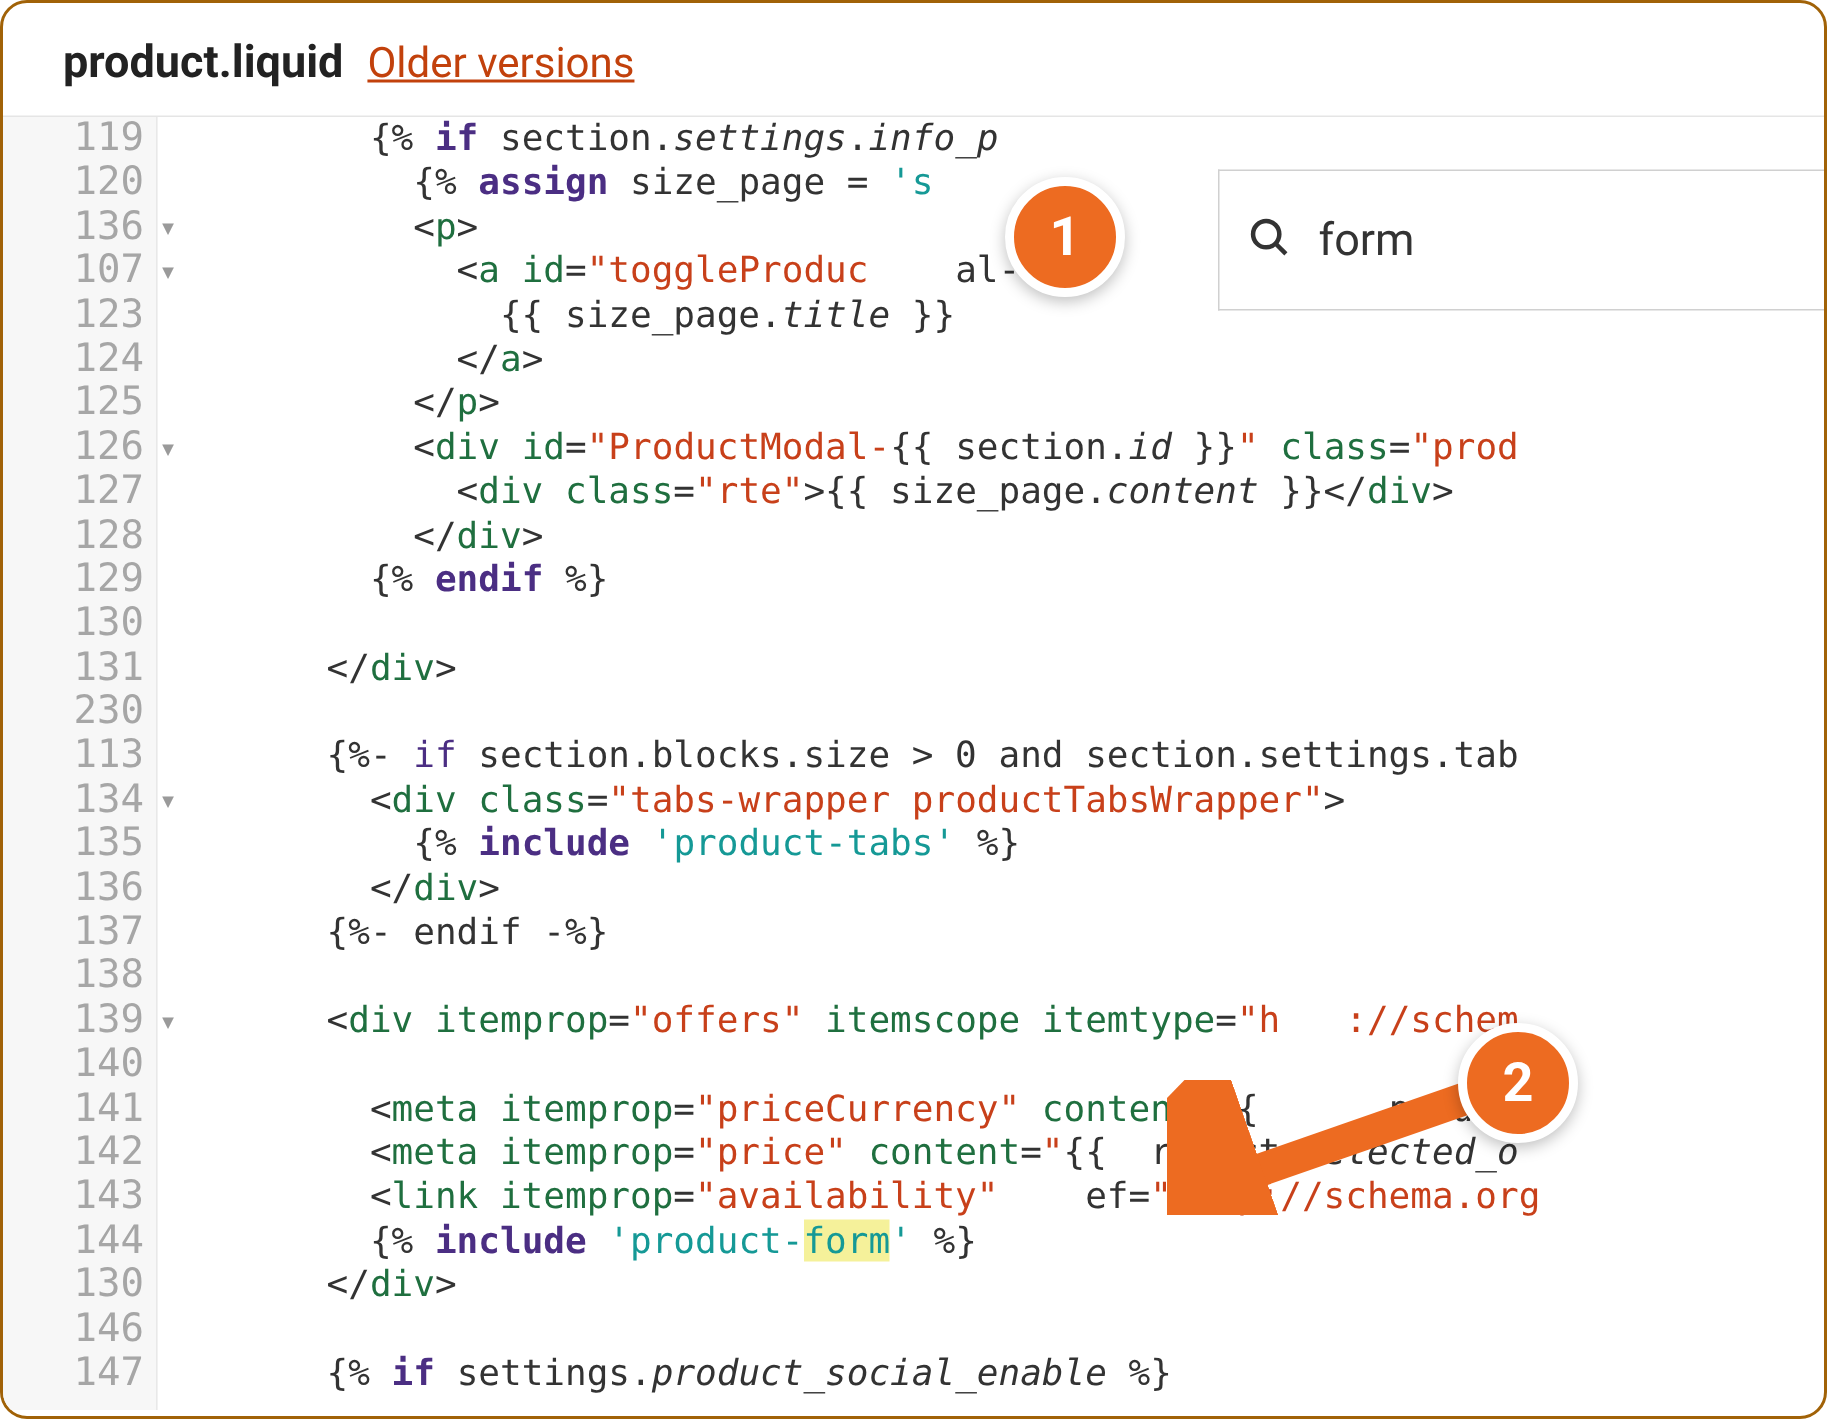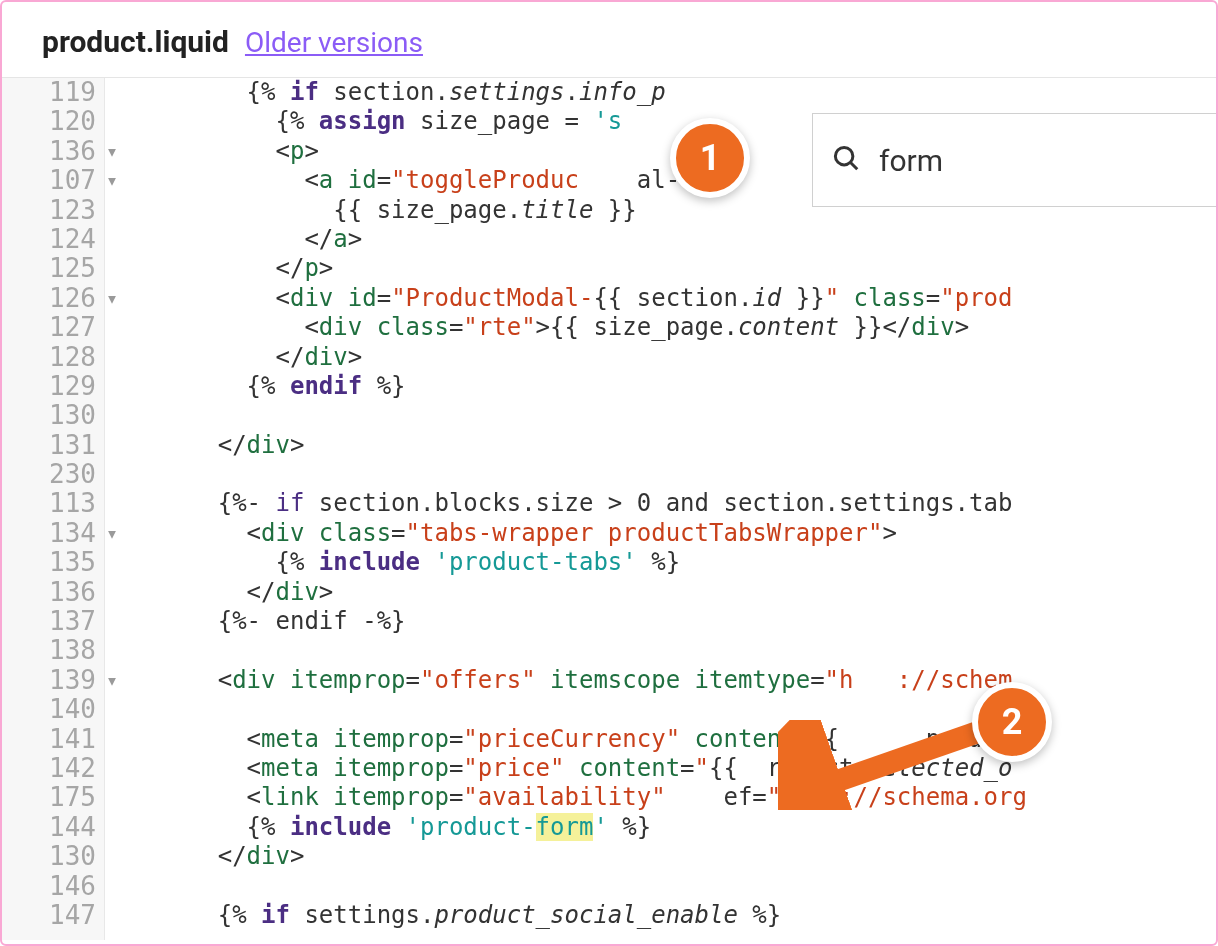--- a/index.html
+++ b/index.html
@@ -5,42 +5,42 @@
   * { box-sizing: border-box; }
   body {
     margin: 0;
     padding: 0;
     font-family: -apple-system, BlinkMacSystemFont, "Segoe UI", Roboto, sans-serif;
     background: #fff;
   }
   .window {
     width: 1218px;
     height: 946px;
-    border: 2px solid #f9a8d4;
-    border-radius: 6px;
+    border: 2px solid #a16207;
+    border-radius: 18px;
     margin: 0;
     background: #fff;
     overflow: hidden;
     position: relative;
   }
   .header {
     padding: 22px 40px 18px 40px;
     display: flex;
     align-items: baseline;
     gap: 16px;
     border-bottom: 1px solid #e5e5e5;
   }
   .filename {
     font-size: 30px;
     font-weight: 700;
     color: #222;
   }
   .older-versions {
     font-size: 28px;
-    color: #8b5cf6;
+    color: #c2410c;
     text-decoration: underline;
     cursor: pointer;
   }
   .editor {
     display: flex;
     width: 100%;
     height: calc(100% - 80px);
     overflow: hidden;
     position: relative;
   }
@@ -172,21 +172,21 @@
         <div class="gline">113</div>
         <div class="gline arrow">134</div>
         <div class="gline">135</div>
         <div class="gline">136</div>
         <div class="gline">137</div>
         <div class="gline">138</div>
         <div class="gline arrow">139</div>
         <div class="gline">140</div>
         <div class="gline">141</div>
         <div class="gline">142</div>
-        <div class="gline">175</div>
+        <div class="gline">143</div>
         <div class="gline">144</div>
         <div class="gline">130</div>
         <div class="gline">146</div>
         <div class="gline">147</div>
       </div>
     <div class="code" id="code"><div class="line">        <span class="ang">{% </span><span class="kw">if</span><span class="ang"> section.</span><span class="prop">settings</span><span class="ang">.</span><span class="prop">info_p</span></div><div class="line">          <span class="ang">{% </span><span class="kw">assign</span><span class="ang"> size_page = </span><span class="str2">'s</span></div><div class="line">          <span class="ang">&lt;</span><span class="tag">p</span><span class="ang">&gt;</span></div><div class="line">            <span class="ang">&lt;</span><span class="tag">a</span><span class="ang"> </span><span class="attr">id</span><span class="ang">=</span><span class="str">"toggleProduc</span><span class="ang">    al-</span></div><div class="line">              <span class="ang">{{ size_page.</span><span class="prop">title</span><span class="ang"> }}</span></div><div class="line">            <span class="ang">&lt;/</span><span class="tag">a</span><span class="ang">&gt;</span></div><div class="line">          <span class="ang">&lt;/</span><span class="tag">p</span><span class="ang">&gt;</span></div><div class="line">          <span class="ang">&lt;</span><span class="tag">div</span><span class="ang"> </span><span class="attr">id</span><span class="ang">=</span><span class="str">"ProductModal-</span><span class="ang">{{ section.</span><span class="prop">id</span><span class="ang"> }}</span><span class="str">"</span><span class="ang"> </span><span class="attr">class</span><span class="ang">=</span><span class="str">"prod</span></div><div class="line">            <span class="ang">&lt;</span><span class="tag">div</span><span class="ang"> </span><span class="attr">class</span><span class="ang">=</span><span class="str">"rte"</span><span class="ang">&gt;{{ size_page.</span><span class="prop">content</span><span class="ang"> }}&lt;/</span><span class="tag">div</span><span class="ang">&gt;</span></div><div class="line">          <span class="ang">&lt;/</span><span class="tag">div</span><span class="ang">&gt;</span></div><div class="line">        <span class="ang">{% </span><span class="kw">endif</span><span class="ang"> %}</span></div><div class="line"></div><div class="line">      <span class="ang">&lt;/</span><span class="tag">div</span><span class="ang">&gt;</span></div><div class="line"></div><div class="line">      <span class="ang">{%- </span><span class="lt">if</span><span class="ang"> section.blocks.size &gt; 0 and section.settings.tab</span></div><div class="line">        <span class="ang">&lt;</span><span class="tag">div</span><span class="ang"> </span><span class="attr">class</span><span class="ang">=</span><span class="str">"tabs-wrapper productTabsWrapper"</span><span class="ang">&gt;</span></div><div class="line">          <span class="ang">{% </span><span class="kw">include</span><span class="ang"> </span><span class="str2">'product-tabs'</span><span class="ang"> %}</span></div><div class="line">        <span class="ang">&lt;/</span><span class="tag">div</span><span class="ang">&gt;</span></div><div class="line">      <span class="ang">{%- endif -%}</span></div><div class="line"></div><div class="line">      <span class="ang">&lt;</span><span class="tag">div</span><span class="ang"> </span><span class="attr">itemprop</span><span class="ang">=</span><span class="str">"offers"</span><span class="ang"> </span><span class="attr">itemscope</span><span class="ang"> </span><span class="attr">itemtype</span><span class="ang">=</span><span class="str">"h   ://schem</span></div><div class="line"></div><div class="line">        <span class="ang">&lt;</span><span class="tag">meta</span><span class="ang"> </span><span class="attr">itemprop</span><span class="ang">=</span><span class="str">"priceCurrency"</span><span class="ang"> </span><span class="attr">content</span><span class="ang">=</span><span class="str">"</span><span class="ang">{      p.</span><span class="prop">curre</span></div><div class="line">        <span class="ang">&lt;</span><span class="tag">meta</span><span class="ang"> </span><span class="attr">itemprop</span><span class="ang">=</span><span class="str">"price"</span><span class="ang"> </span><span class="attr">content</span><span class="ang">=</span><span class="str">"</span><span class="ang">{{  roduct.</span><span class="prop">selected_o</span></div><div class="line">        <span class="ang">&lt;</span><span class="tag">link</span><span class="ang"> </span><span class="attr">itemprop</span><span class="ang">=</span><span class="str">"availability"</span><span class="ang">    ef=</span><span class="str">"http://schema.org</span></div><div class="line">        <span class="ang">{% </span><span class="kw">include</span><span class="ang"> </span><span class="str2">'product-</span><span class="str2 hl">form</span><span class="str2">'</span><span class="ang"> %}</span></div><div class="line">      <span class="ang">&lt;/</span><span class="tag">div</span><span class="ang">&gt;</span></div><div class="line"></div><div class="line">      <span class="ang">{% </span><span class="kw">if</span><span class="ang"> settings.</span><span class="prop">product_social_enable</span><span class="ang"> %}</span></div></div>
   </div>
 
   <div class="searchbox">
     <span>

